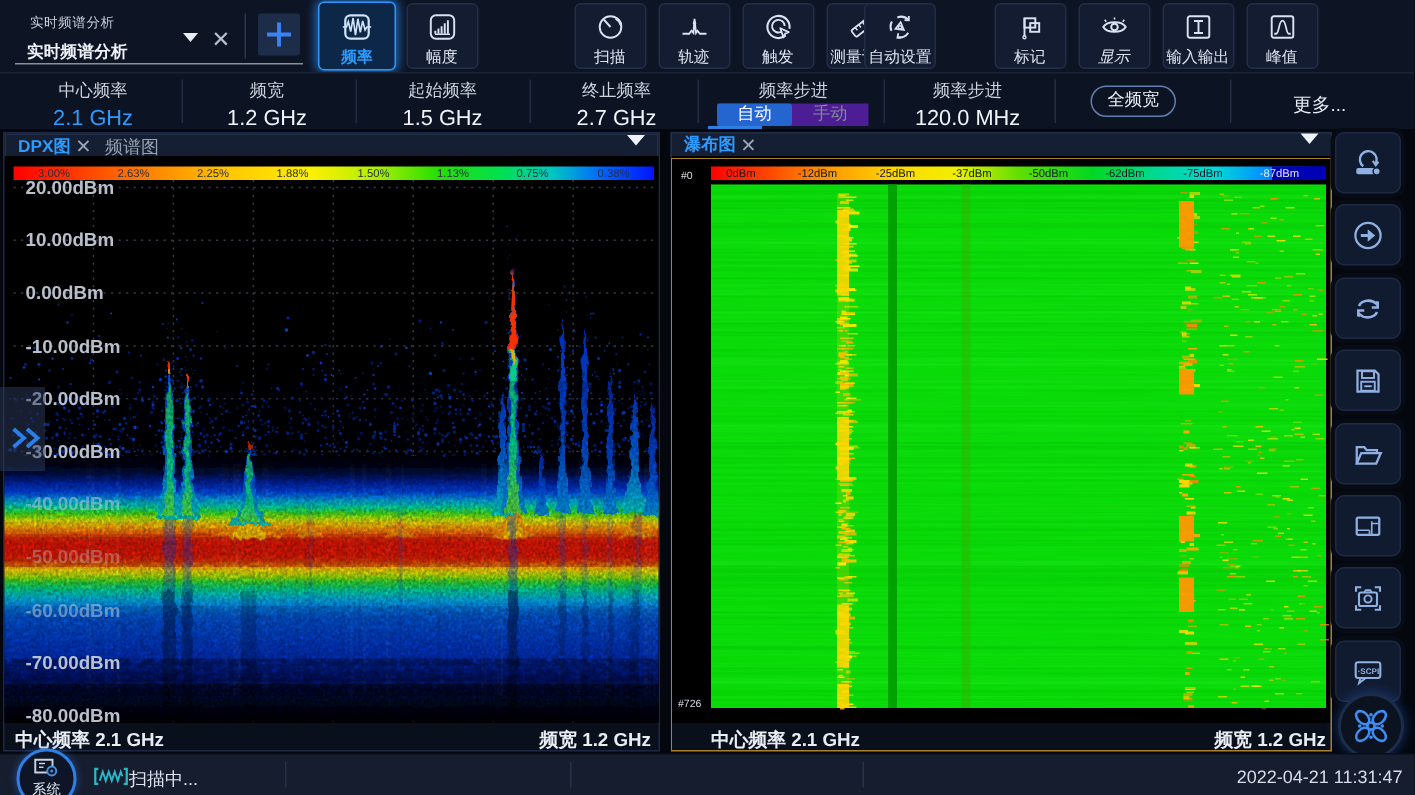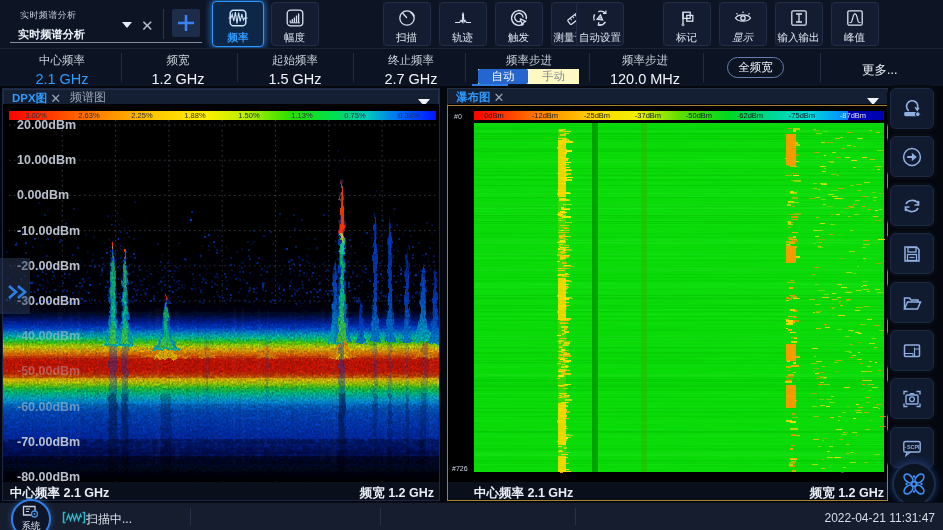--- a/index.html
+++ b/index.html
@@ -20,21 +20,21 @@
 .tbtn.sel{background:#0c2747;border:1.5px solid #2b97ff;box-shadow:0 0 7px 1px rgba(40,145,255,.75)}
 .tbtn.sel .lab{color:#2e9bff;font-weight:bold}
 .prow{left:0;top:48px;width:943px;height:38px;background:#0c1322;border-top:1px solid #1a2233}
 .pcell .pl{font-size:11.5px;color:#ccd3df;text-align:right}
 .pcell .pv{font-size:14.5px;color:#f2f5fa;text-align:center;margin-top:3px}
 .pcell{top:53px;display:flex;flex-direction:column;align-items:center}
 .psep{top:53px;width:1px;height:29px;background:#222c42}
 .blueu{left:472px;top:84px;width:36px;height:2px;background:#2d7fe0}
 .main{left:0;top:86px;width:943px;height:416px;background:#04070d}
 .panel{background:#0a0f1c}
-.phead{height:17px;background:#151f33;display:flex;align-items:flex-end;border:1px solid #232e47;border-bottom:none}
+.phead{height:17px;background:#151f33;display:flex;align-items:flex-start;border:1px solid #232e47;border-bottom:none}
 .ptitle{color:#2e9bff;font-size:11.5px;font-weight:bold;margin-left:8px}
 .px{color:#9aa4b4;font-size:13px;margin-left:3px}
 .ptab2{color:#98a2b2;font-size:12px;margin-left:9px}
 .pcaret{margin-left:auto;margin-right:8px;width:0;height:0;border-left:6px solid transparent;border-right:6px solid transparent;border-top:7px solid #f0f3f8}
 .statusbar{left:0;top:502px;width:943px;height:28px;background:#161d2e;border-top:1px solid #090d16}
 .ssep{top:508px;width:1px;height:17px;background:#273249}
 .sbtn{left:890px;width:44px;height:41px;background:#111b30;border:1px solid #1e2a44;border-radius:6px;box-shadow:0 0 0 3px #070b14;display:flex;align-items:center;justify-content:center}
 </style></head><body>
 <div id="app">
 <div class="abs topbar"></div>
@@ -150,21 +150,21 @@
       <div class="pl">起始频率</div>
       <div class="pv">1.5 GHz</div>
     </div>
 <div class="abs pcell" style="left:361px;width:100px">
       <div class="pl">终止频率</div>
       <div class="pv">2.7 GHz</div>
     </div>
 <div class="abs pcell" style="left:479px;width:100px">
       <div class="pl">频率步进</div>
     </div>
-<div class="abs" style="left:478px;top:69px;width:101px;height:15px;background:#fef9c3;display:flex">
+<div class="abs" style="left:478px;top:69px;width:101px;height:15px;background:#4c1d95;display:flex">
  <div style="width:50px;background:#2465cf;color:#fff;font-size:11.5px;text-align:center;line-height:15px;border-radius:2px">自动</div>
  <div style="width:51px;color:#828896;font-size:11.5px;text-align:center;line-height:15px">手动</div>
 </div>
 <div class="abs pcell" style="left:595px;width:100px">
       <div class="pl">频率步进</div>
       <div class="pv">120.0 MHz</div>
     </div>
 <div class="abs" style="left:727px;top:57px;width:57px;height:21px;border:1.5px solid #647eb0;border-radius:11px;color:#eef2f8;font-size:11.5px;text-align:center;line-height:19px">全频宽</div>
 <div class="abs" style="left:862px;top:62px;color:#e8edf4;font-size:12.5px">更多...</div>
 <div class="abs psep" style="left:121px"></div>

